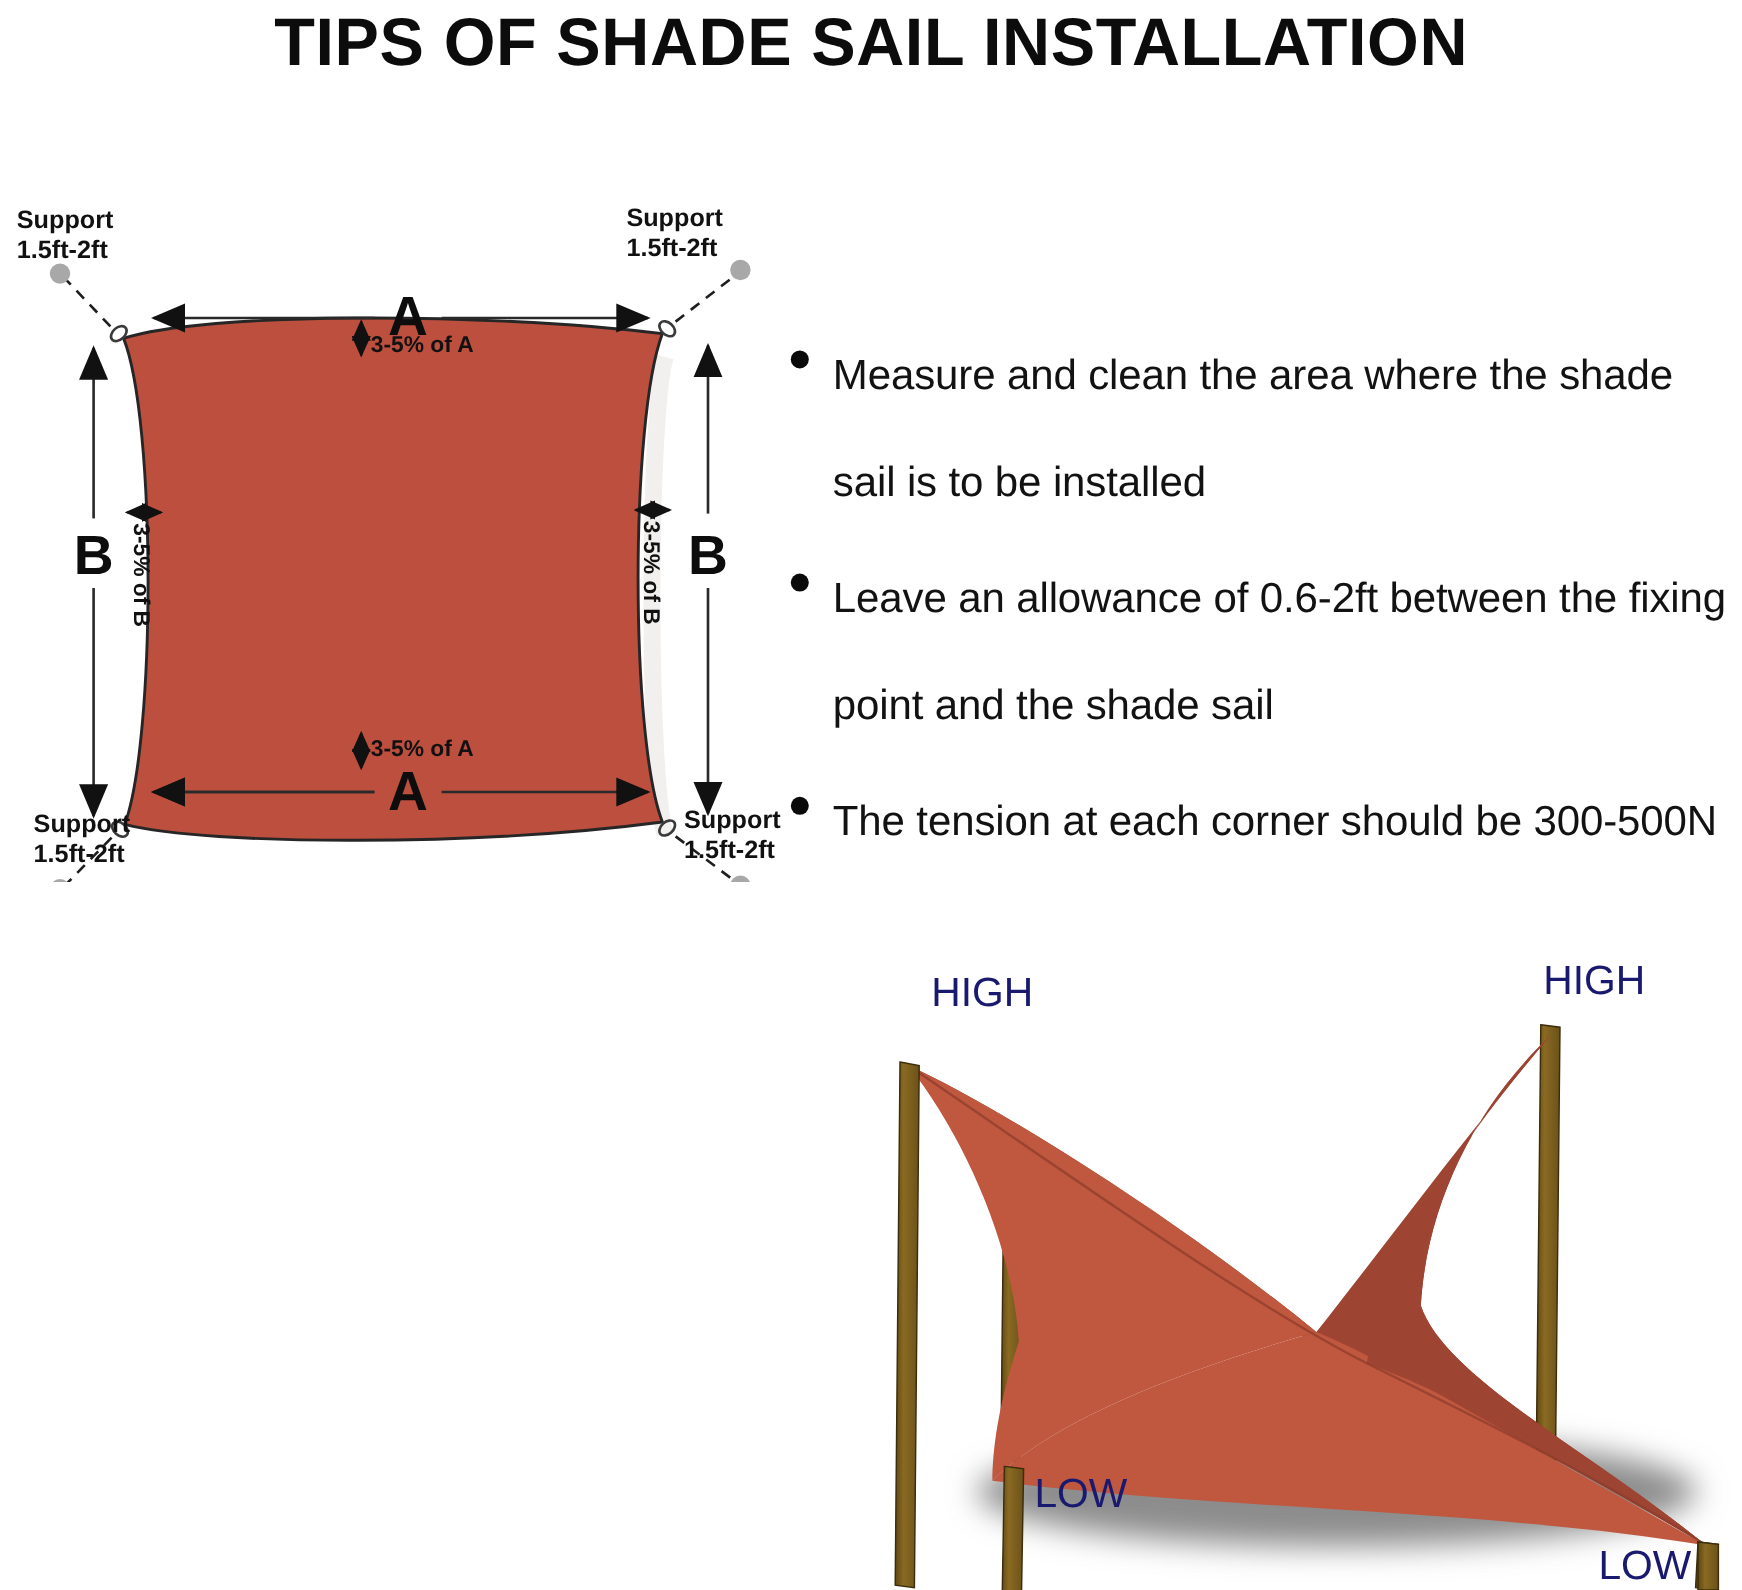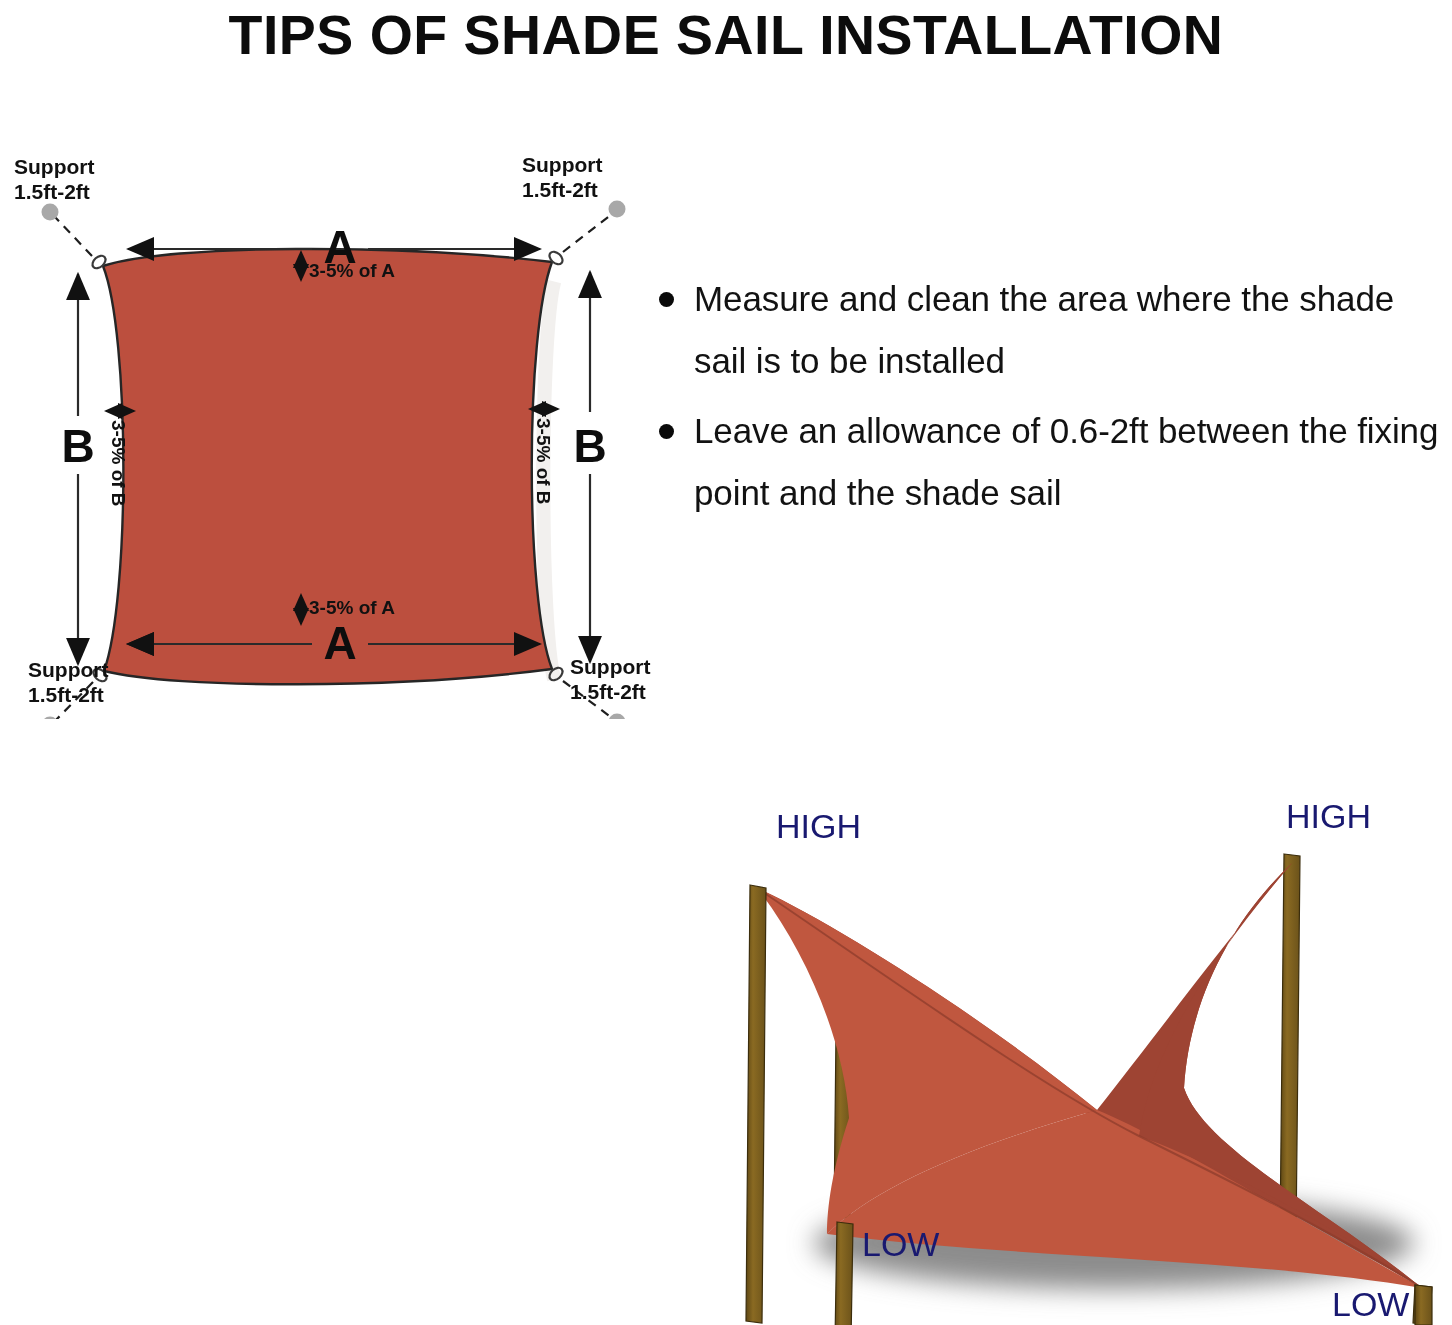--- a/index.html
+++ b/index.html
@@ -17,38 +17,38 @@
     font-family:"Liberation Sans","DejaVu Sans",sans-serif;
     font-weight:700;
     font-size:56px;
     letter-spacing:0.5px;
     color:#0c0c0c;
     transform:scaleX(0.99);
     white-space:nowrap;
   }
 
   
-  .diagram-top{position:absolute;left:0px;top:144px;width:660px;height:575px;}
+  .diagram-top{position:absolute;left:0px;top:160px;width:660px;height:575px;}
   .diagram-top svg{display:block;}
 
   
   .bullets-right{
     position:absolute;left:650px;top:268px;width:800px;
   }
   .bullets-left{
     position:absolute;left:4px;top:895px;width:620px;
   }
   ul.blist{list-style:none;margin:0;padding:0;}
   ul.blist li{
     position:relative;
     padding-left:44px;
     margin:0 0 8px 0;
     font-family:"Liberation Sans","DejaVu Sans",sans-serif;
     font-size:35px;
-    line-height:62px;
+    line-height:89px;
     color:#121212;
     letter-spacing:-0.1px;
   }
   ul.blist li .dot{
     position:absolute;left:9px;top:24px;
     width:15px;height:15px;border-radius:50%;background:#0a0a0a;
   }
   .bullets-left li{font-size:35px;line-height:64px;padding-left:46px;}
   .bullets-left li .dot{left:7px;top:25px;width:16px;height:16px;}
 
@@ -168,20 +168,24 @@
 
   <div class="bullets-right">
     <ul class="blist">
       <li>
         <span class="dot"></span>
         <span>Measure and clean the area where the shade sail is to be installed</span>
       </li>
       <li>
         <span class="dot"></span>
         <span>Leave an allowance of 0.6-2ft between the fixing point and the shade sail</span>
+      </li>
+      <li>
+        <span class="dot"></span>
+        <span>The tension at each corner should be 300-500N</span>
       </li>
     </ul>
   </div>
 
   <div class="bullets-left">
     <ul class="blist">
     </ul>
   </div>
 
   <div class="illus">

